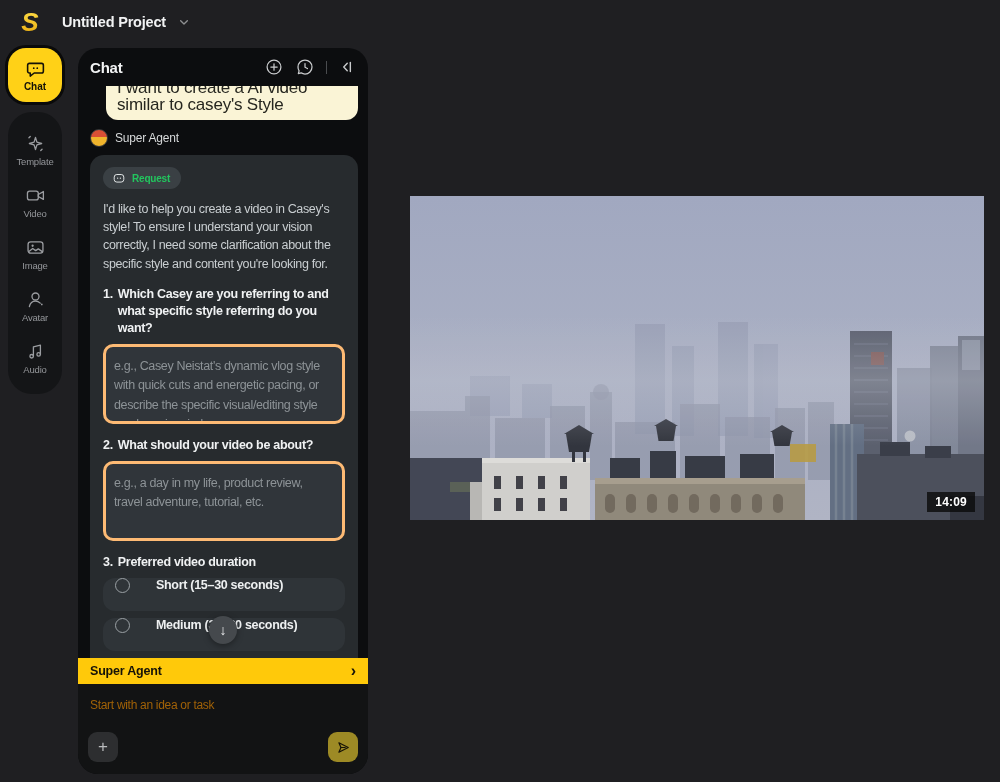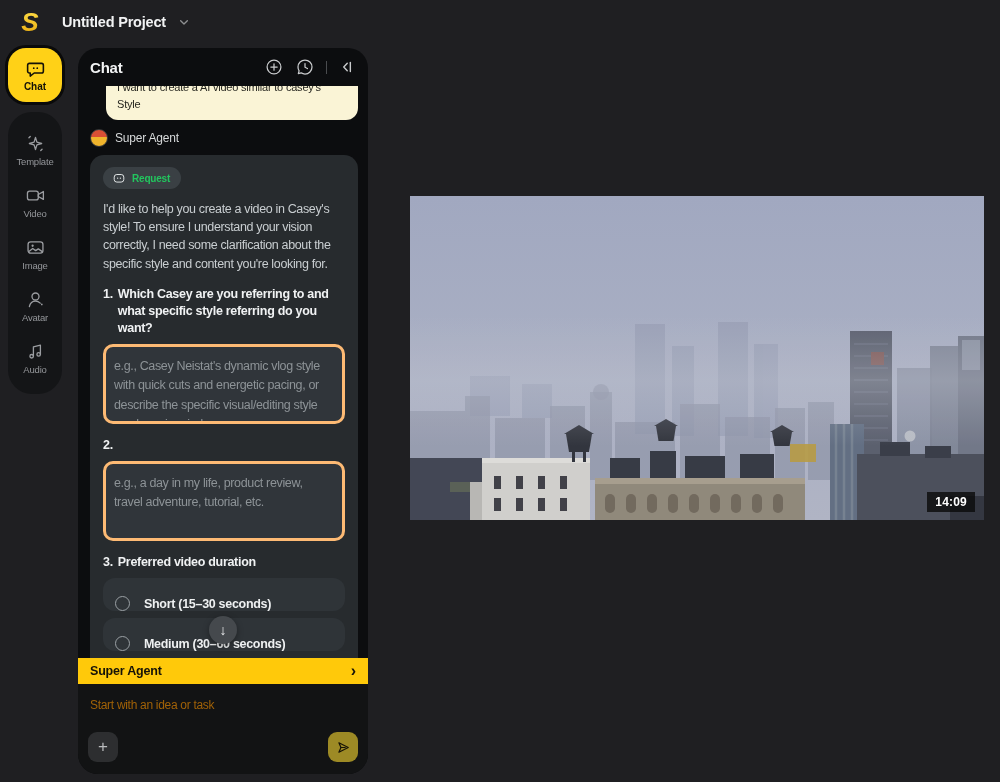--- a/index.html
+++ b/index.html
@@ -32,40 +32,40 @@
     border-radius:20px; display:flex; flex-direction:column; overflow:hidden; }
   .chat-header { height:38px; min-height:38px; display:flex; align-items:center; padding:0 12px; }
   .chat-title { font-size:15px; font-weight:bold; color:#f2f3f4; letter-spacing:-0.2px; }
   .chat-header .spacer { flex:1; }
   .hicon { width:20px; height:20px; margin-left:11px; cursor:pointer; }
   .hdr-divider { width:1px; height:13px; background:#4a4c4f; margin-left:11px; }
 
   .messages { flex:1; overflow:hidden; padding:0 10px 0 12px; position:relative; }
 
   .user-bubble { width:252px; margin-left:auto; margin-top:-14px; background:#faf4d6; border-radius:12px;
-    padding:7px 11px; font-size:11px; line-height:17px; color:#26261f; letter-spacing:-0.2px; }
+    padding:7px 11px; font-size:17px; line-height:17px; color:#26261f; letter-spacing:-0.2px; }
 
   .agent-row { display:flex; align-items:center; gap:7px; margin-top:9px; }
   .agent-avatar { width:18px; height:18px; border-radius:50%;
     background:linear-gradient(180deg,#d94f35 0 46%,#f0b42c 46% 100%); border:1px solid #3a3a3a; }
   .agent-name { font-size:12px; color:#d7d9da; letter-spacing:-0.2px; }
 
   .agent-card { margin-top:8px; background:#272b2e; border-radius:14px; padding:12px 13px 16px; }
   .req-badge { display:inline-flex; align-items:center; gap:6px; background:#3a4044; border-radius:999px;
     padding:4px 11px 4px 9px; }
   .req-badge .lbl { font-size:10px; font-weight:bold; color:#22c55e; letter-spacing:-0.2px; }
   .intro { margin-top:11px; font-size:12.5px; line-height:18.2px; color:#c9ced1; letter-spacing:-0.35px; }
   .question { margin-top:13px; display:flex; gap:5px; font-size:12.5px; font-weight:bold; color:#f0f2f3;
     line-height:17px; letter-spacing:-0.3px; }
   .qnum { flex:none; }
   .input-box { margin-top:7px; background:#30353a; border:3px solid #fdba74; border-radius:10px;
     padding:9px 8px; height:80px; overflow:hidden; cursor:text; }
   .input-box .ph { font-size:12.5px; line-height:17.5px; color:#8d9397; letter-spacing:-0.35px; }
-  .opt { margin-top:7px; height:33px; background:#2f3438; border-radius:12px; display:flex; align-items:flex-end;
-    gap:14px; padding:0 12px; cursor:pointer; }
+  .opt { margin-top:7px; height:33px; background:#2f3438; border-radius:12px; display:flex; align-items:flex-start;
+    gap:26px; padding:0 12px; cursor:pointer; }
   .opt .lbl { font-size:12.5px; color:#eef0f1; font-weight:bold; letter-spacing:-0.3px; }
   .opt.selected { border:1px solid #d8dbdd; }
   .radio { width:15px; height:15px; border:1.5px solid #9aa0a4; border-radius:50%; flex:none; }
 
   .scroll-down { position:absolute; left:50%; transform:translateX(-50%); top:568px; width:28px; height:28px;
     border-radius:50%; background:#45494d; color:#e8eaeb; display:flex; align-items:center; justify-content:center;
     font-size:14px; cursor:pointer; z-index:5; box-shadow:0 2px 6px rgba(0,0,0,.35); }
 
   .agent-bar { height:26px; min-height:26px; background:#ffc90a; display:flex; align-items:center;
     padding:0 12px; cursor:pointer; z-index:4; }
@@ -203,20 +203,21 @@
         <div class="question">
           <span class="qnum">1.</span>
           <span>Which Casey are you referring to and what specific style referring do you want?</span>
         </div>
         <div class="input-box">
           <span class="ph">e.g., Casey Neistat's dynamic vlog style with quick cuts and energetic pacing, or describe the specific visual/editing style you have in mind</span>
         </div>
 
         <div class="question">
           <span class="qnum">2.</span>
+          <span>What should your video be about?</span>
         </div>
         <div class="input-box">
           <span class="ph">e.g., a day in my life, product review, travel adventure, tutorial, etc.</span>
         </div>
 
         <div class="question">
           <span class="qnum">3.</span>
           <span>Preferred video duration</span>
         </div>
 

